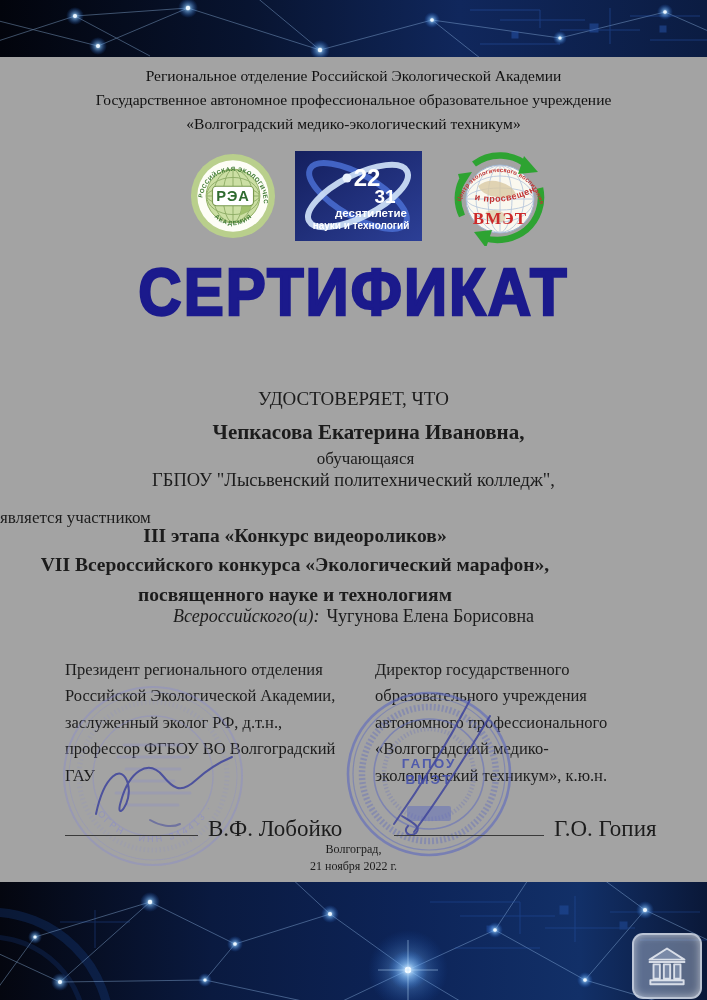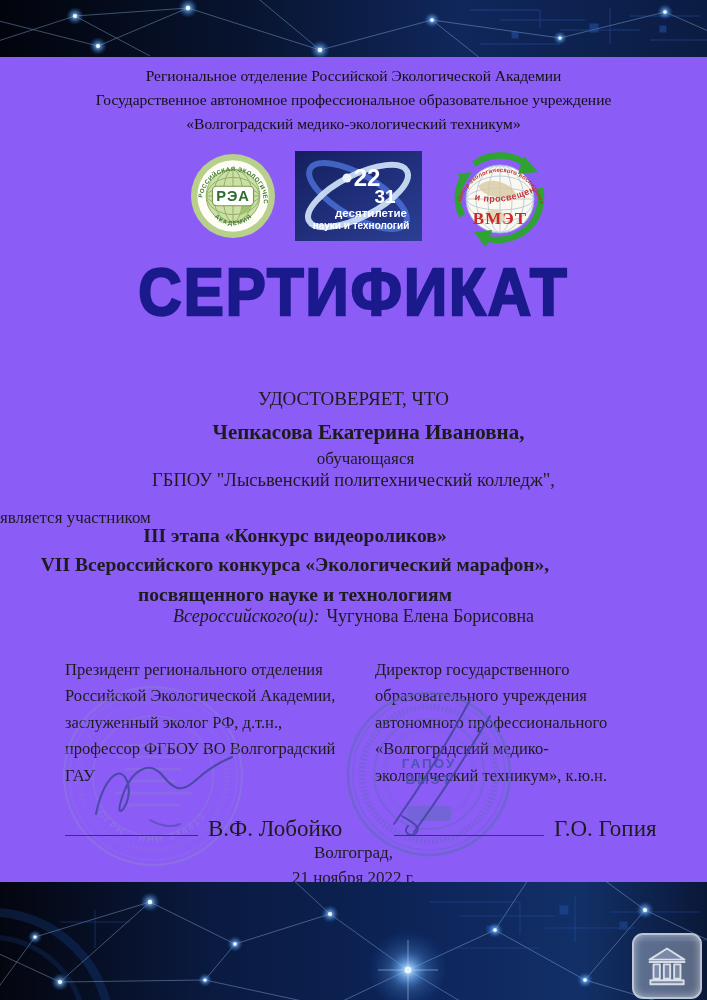--- a/index.html
+++ b/index.html
@@ -1,16 +1,16 @@
 <!DOCTYPE html>
 <html><head>
 <meta charset="utf-8">
 <style>
   html,body{margin:0;padding:0;background:#ffffff;}
-  .page{position:relative;width:707px;height:1000px;background:#8b5cf6;overflow:hidden;
+  .page{position:relative;width:707px;height:1000px;background:#a3a3a3;overflow:hidden;
         font-family:"Liberation Serif", serif;color:#1c1c1c;}
   .banner{position:absolute;left:0;width:707px;display:block;}
   .banner-top{top:0;height:57px;}
   .banner-bottom{bottom:0;height:118px;}
   .org-header{position:absolute;top:64px;left:0;width:707px;text-align:center;
               font-size:15.5px;line-height:1.55;color:#111;}
   .logos{position:absolute;top:145px;left:0;width:707px;height:102px;display:flex;
          justify-content:center;align-items:center;gap:18px;transform:translateX(21px);}
   .cert-title{position:absolute;top:258px;left:0;width:707px;text-align:center;
               font-family:"Liberation Sans", sans-serif;font-weight:700;font-size:60px;
@@ -31,21 +31,21 @@
   .sig-col-right{left:375px;width:290px;}
   .sig-row{position:absolute;top:796px;font-size:23px;white-space:nowrap;margin-top:20px;}
   .sig-row-left{left:65px;}
   .sig-row-right{left:394px;}
   .sig-line{display:inline-block;vertical-align:baseline;border-bottom:1.3px solid #3a3a3a;
             height:16px;}
   .sig-line-left{width:133px;}
   .sig-line-right{width:150px;}
   .sig-name{margin-left:10px;}
   .footer-place{position:absolute;top:841px;left:0;width:707px;text-align:center;
-                font-size:17px;line-height:1.45;}
+                font-size:12px;line-height:1.45;}
   .stamp{position:absolute;pointer-events:none;}
   .stamp-left{left:60px;top:683px;width:186px;height:186px;opacity:.85;}
   .stamp-right{left:343px;top:688px;width:172px;height:172px;opacity:.9;}
   .signature-overlay{position:absolute;left:0;top:0;width:707px;height:1000px;pointer-events:none;}
   .watermark{position:absolute;left:632px;top:933px;width:66px;height:62px;border-radius:11px;
              background:rgba(200,212,230,0.42);border:2px solid rgba(238,243,250,0.65);
              box-shadow:inset 0 0 9px rgba(255,255,255,0.55);display:flex;
              align-items:center;justify-content:center;}
 </style>
 </head>

